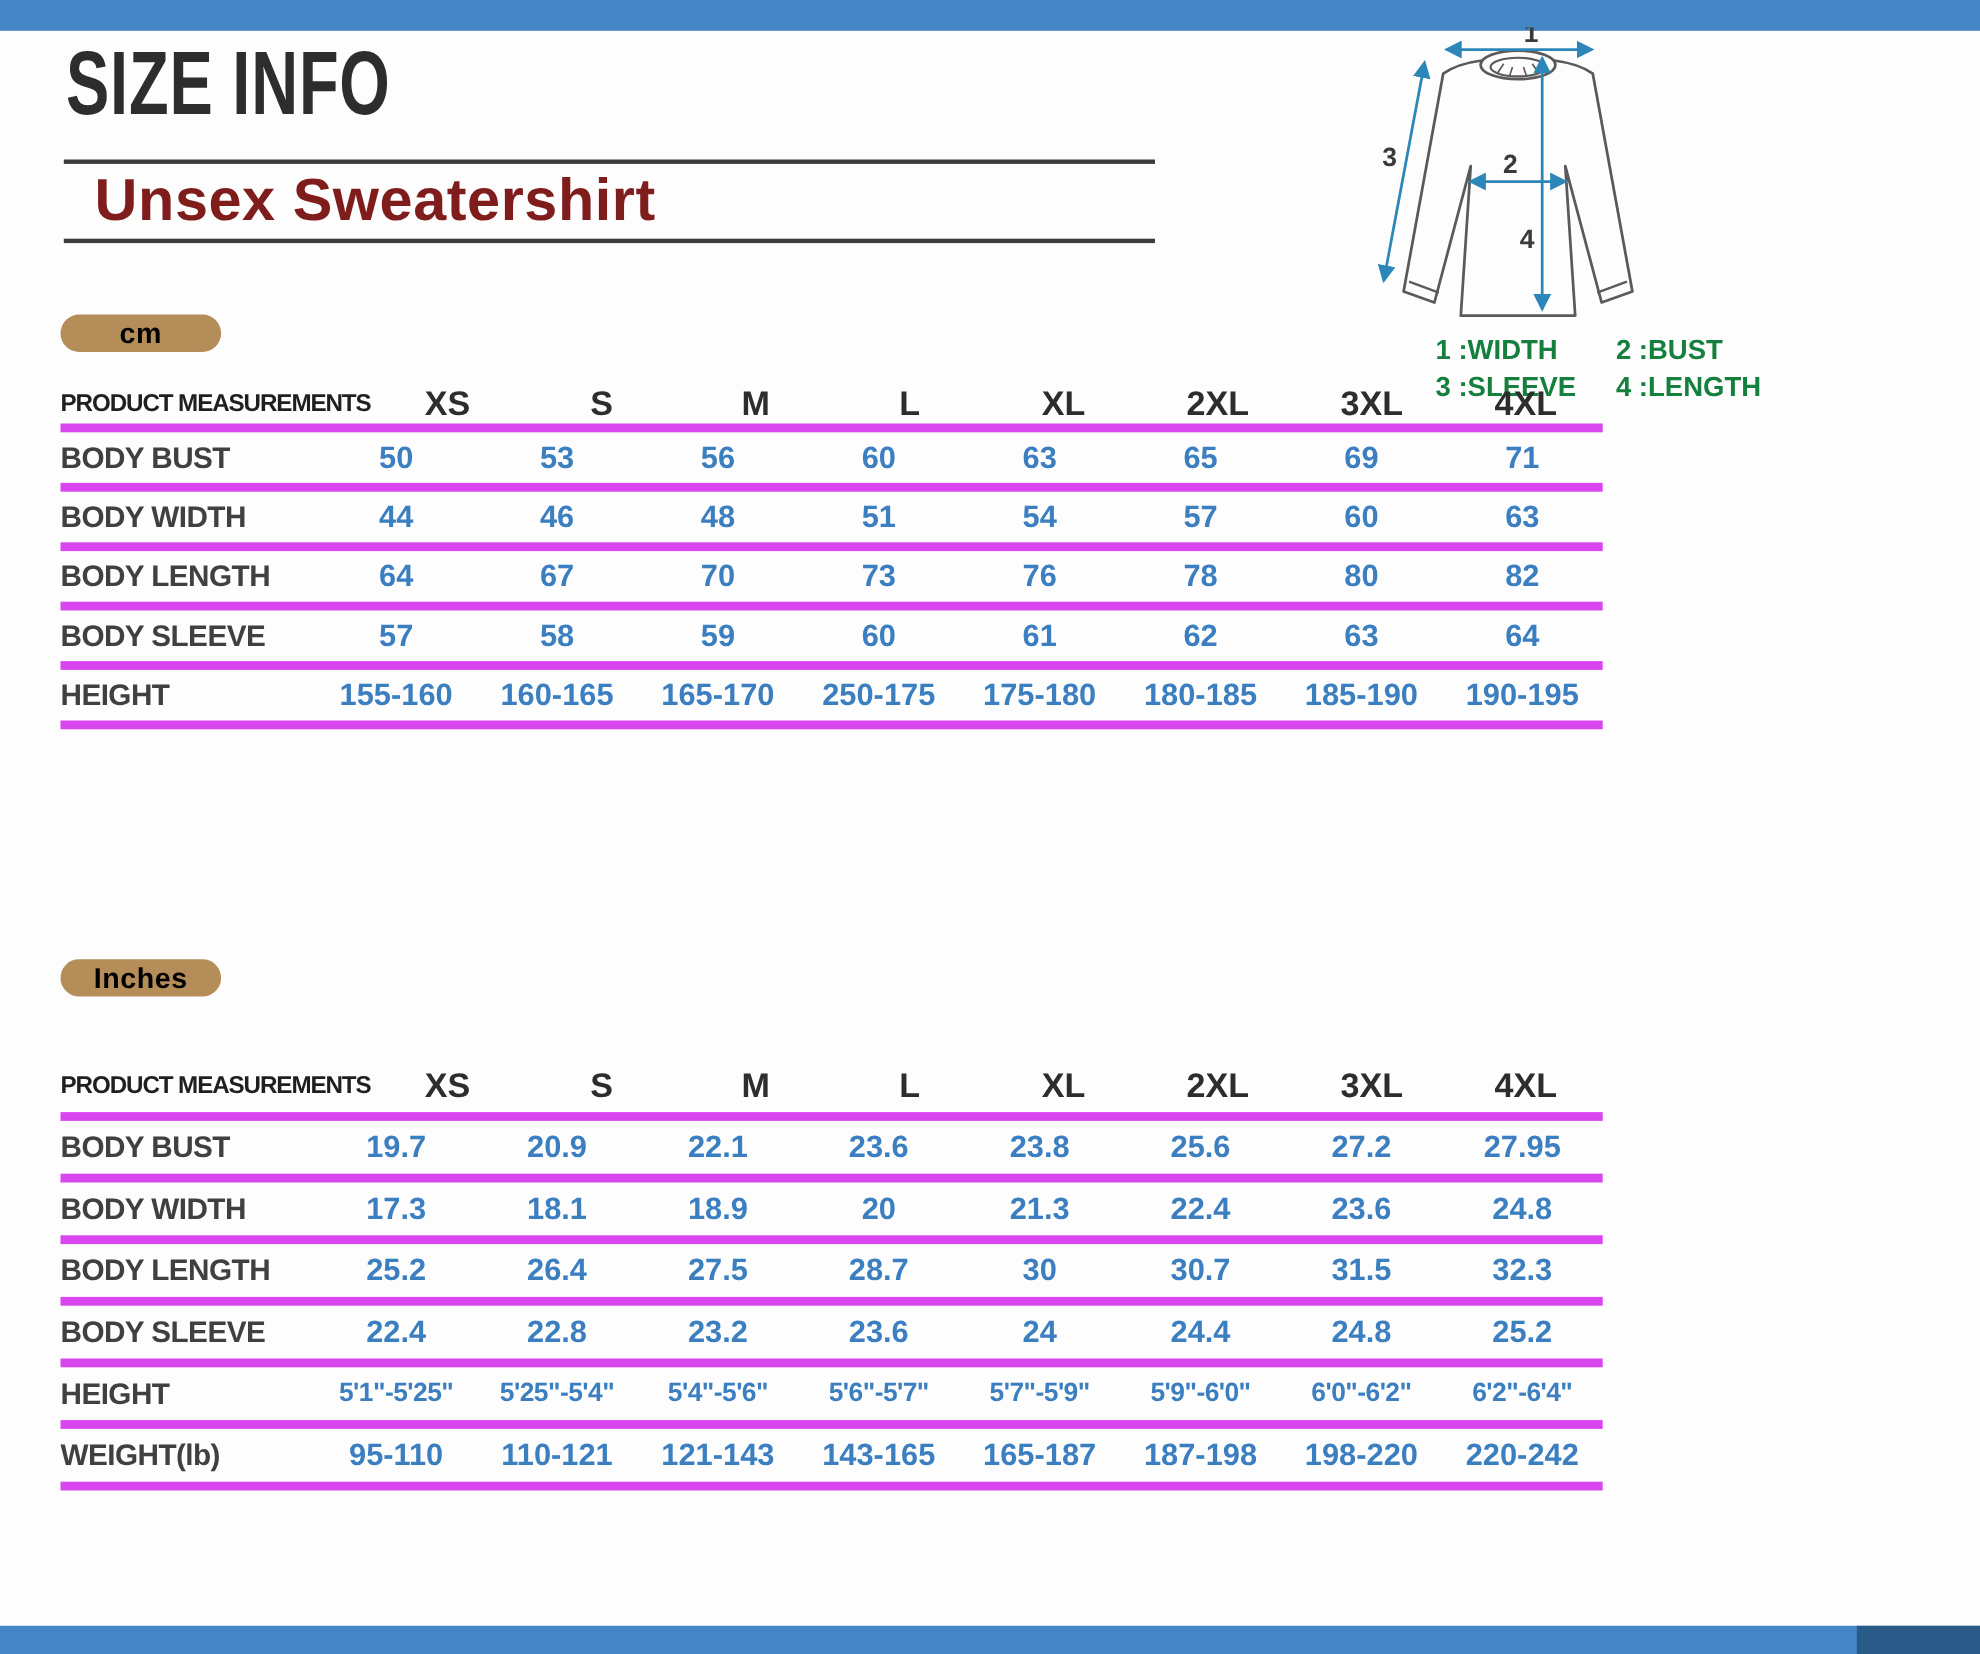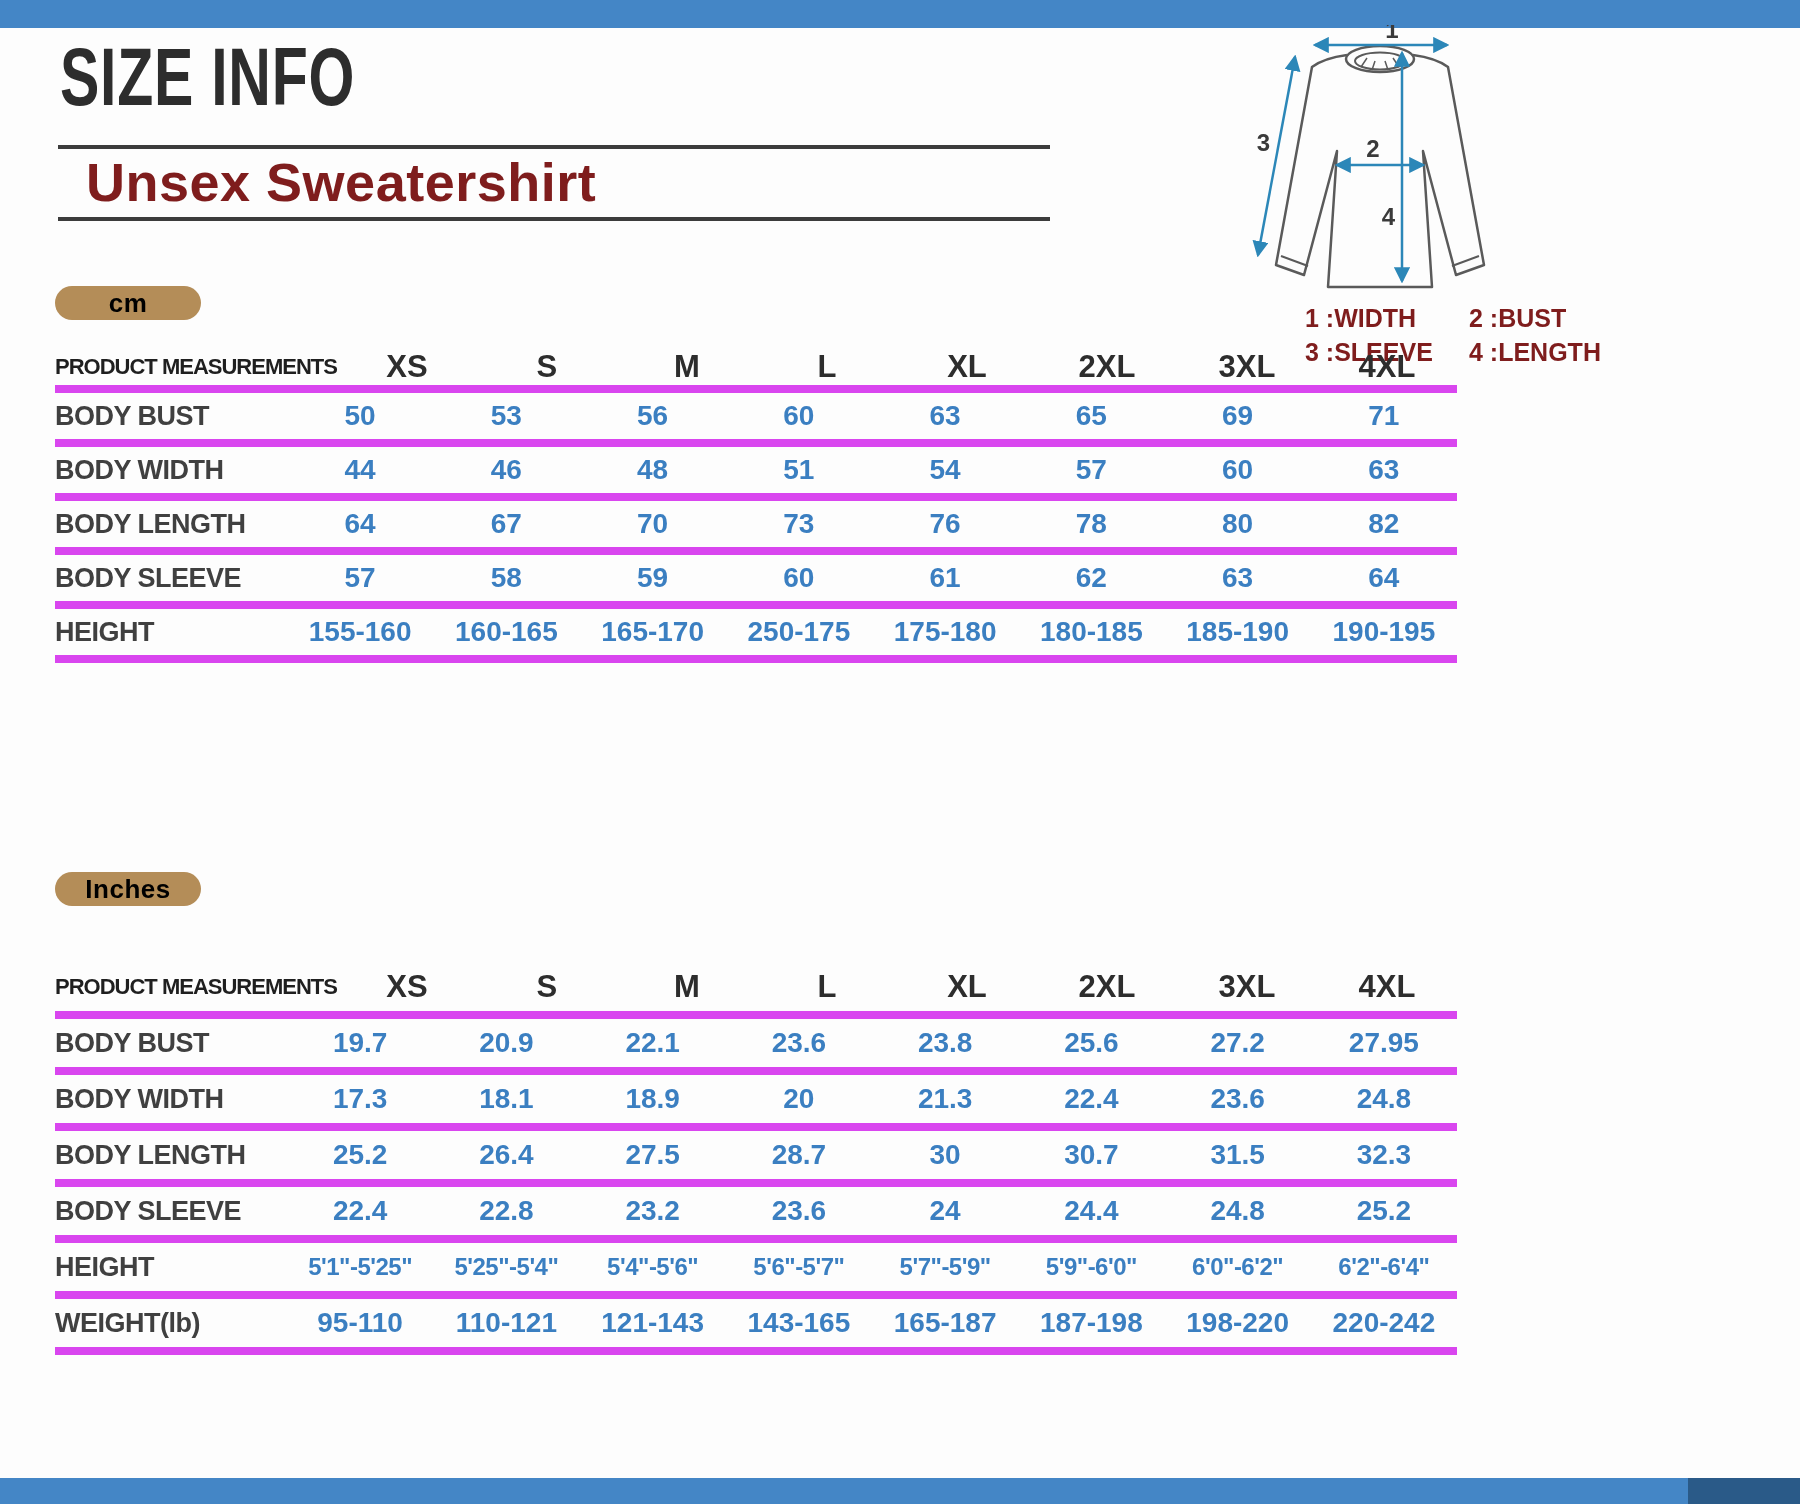--- a/index.html
+++ b/index.html
@@ -23,21 +23,21 @@
   .rule2{top:217px;}
   .subtitle{
     position:absolute;left:86px;top:150px;font-size:54px;font-weight:bold;
     color:#7f1d1d;line-height:64px;white-space:nowrap;letter-spacing:0.5px;
   }
 
   .diagram{position:absolute;left:1140px;top:25px;width:500px;height:280px;}
   .legend{
     position:absolute;left:1305px;top:302px;
     display:grid;grid-template-columns:150px auto;column-gap:14px;row-gap:2px;
-    font-size:25px;font-weight:bold;color:#7f1d1d;line-height:32px;white-space:nowrap;
+    font-size:25px;font-weight:bold;color:#15803d;line-height:32px;white-space:nowrap;
   }
 
   .unit-badge{
     position:absolute;left:55px;width:146px;height:34px;border-radius:17px;
     background:#b48d58;color:#000000;font-size:26px;font-weight:bold;
     display:flex;align-items:center;justify-content:center;letter-spacing:0.5px;
   }
   .badge-cm{top:286px;}
   .badge-in{top:872px;}
 

